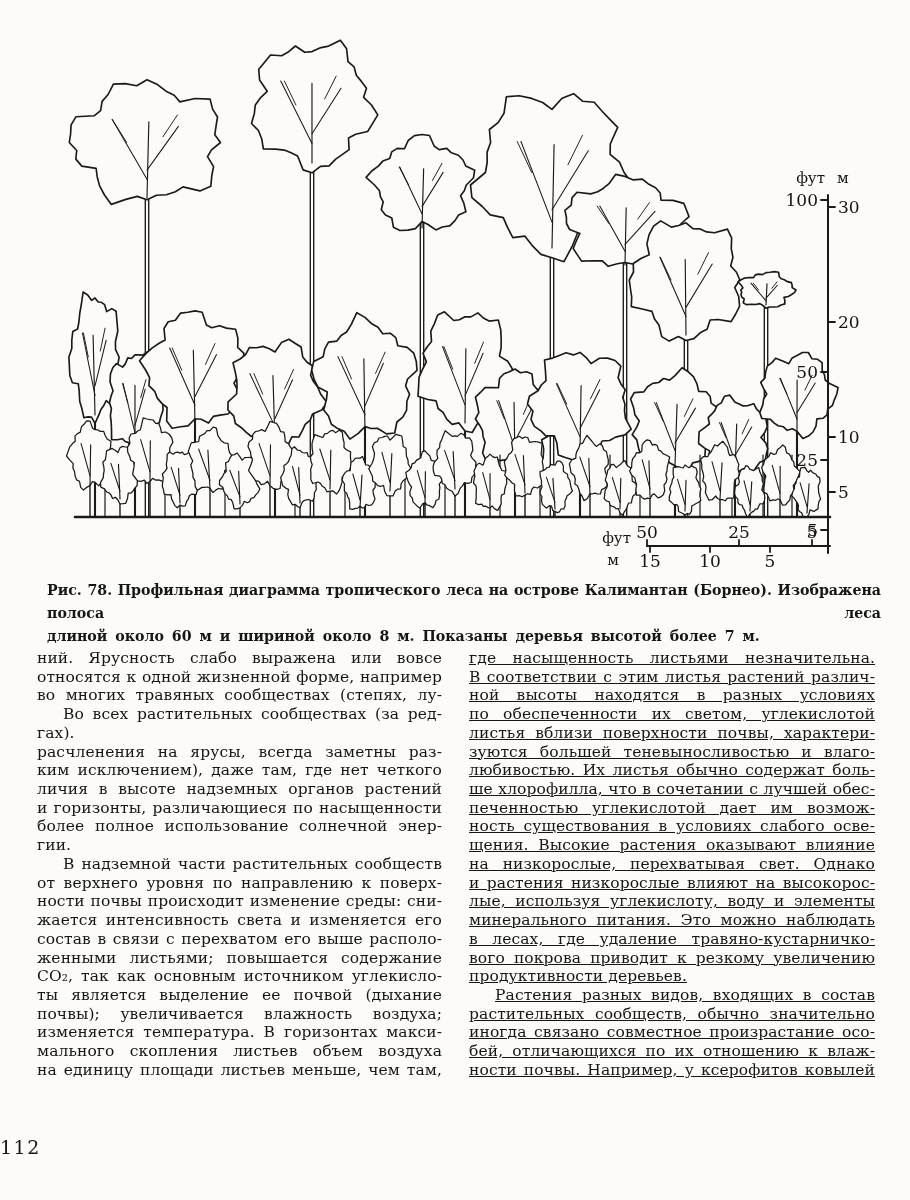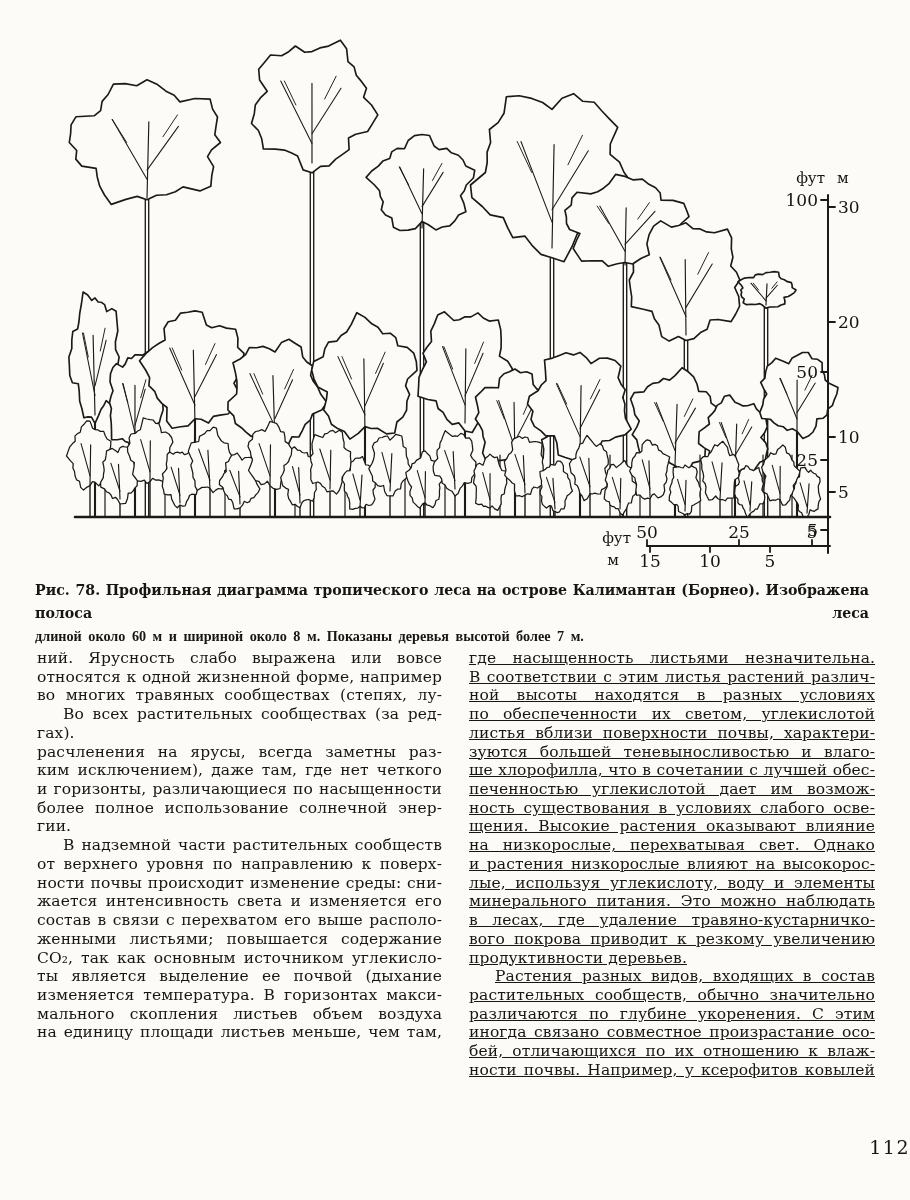--- a/index.html
+++ b/index.html
@@ -1,31 +1,31 @@
 <!DOCTYPE html>
 <html><head>
 <meta charset="utf-8">
 <style>
   html,body{margin:0;padding:0;background:#fcfbf7;}
   .page{position:relative;width:910px;height:1200px;background:#fcfbf7;overflow:hidden;
         color:#161616;font-family:"DejaVu Serif","Liberation Serif",serif;}
   .fig{position:absolute;left:35px;top:25px;}
   svg text{font-family:"DejaVu Serif","Liberation Serif",serif;fill:#141414;}
-  .caption{position:absolute;left:35px;top:579px;width:834px;
+  .caption{position:absolute;left:47px;top:579px;width:834px;
            font-weight:700;font-size:14.2px;line-height:23px;}
   .cap1{text-align:justify;text-align-last:justify;}
-  .cap2{word-spacing:3px;font-family:Liberation Serif, serif;}
+  .cap2{word-spacing:3px;}
   .cols{position:absolute;left:37px;top:649px;width:838px;display:flex;gap:27px;
         font-size:15.5px;line-height:18.72px;letter-spacing:.1px;}
   .col{width:412px;}
   .colr{width:413px;text-decoration:underline;}
   .line{text-align:justify;text-align-last:justify;}
   .line.end{text-align-last:left;}
   .line.ind{text-indent:26px;}
-  .pagenum{position:absolute;left:0;top:1136px;width:910px;text-align:right;
+  .pagenum{position:absolute;left:0;top:1136px;width:910px;text-align:left;
            font-size:19px;letter-spacing:1.5px;}
 </style>
 </head>
 <body>
 
 <div class="page">
   <svg id="forest-svg" class="fig" width="845" height="545" viewBox="0 0 845 545">
       <line x1="40" y1="492" x2="795" y2="492" stroke="#1a1a1a" stroke-width="2.6" stroke-linecap="round"></line>
       <g>
         <line x1="110.3" y1="117.5" x2="110.3" y2="492" stroke="#1a1a1a" stroke-width="1.35" stroke-linecap="round"></line>
@@ -404,56 +404,58 @@
 
   <div class="cols">
     <div class="col">
         <div class="line">ний. Ярусность слабо выражена или вовсе</div>
         <div class="line">относятся к одной жизненной форме, например</div>
         <div class="line">во многих травяных сообществах (степях, лу-</div>
         <div class="line ind">Во всех растительных сообществах (за ред-</div>
         <div class="line end">гах).</div>
         <div class="line">расчленения на ярусы, всегда заметны раз-</div>
         <div class="line">ким исключением), даже там, где нет четкого</div>
+        <div class="line">личия в высоте надземных органов растений</div>
         <div class="line">и горизонты, различающиеся по насыщенности</div>
         <div class="line">более полное использование солнечной энер-</div>
         <div class="line end">гии.</div>
         <div class="line ind">В надземной части растительных сообществ</div>
         <div class="line">от верхнего уровня по направлению к поверх-</div>
         <div class="line">ности почвы происходит изменение среды: сни-</div>
         <div class="line">жается интенсивность света и изменяется его</div>
         <div class="line">состав в связи с перехватом его выше располо-</div>
         <div class="line">женными листьями; повышается содержание</div>
         <div class="line">CO₂, так как основным источником углекисло-</div>
         <div class="line">ты является выделение ее почвой (дыхание</div>
+        <div class="line">почвы); увеличивается влажность воздуха;</div>
         <div class="line">изменяется температура. В горизонтах макси-</div>
         <div class="line">мального скопления листьев объем воздуха</div>
         <div class="line">на единицу площади листьев меньше, чем там,</div>
       </div>
     <div class="colr">
         <div class="line">где насыщенность листьями незначительна.</div>
         <div class="line">В соответствии с этим листья растений различ-</div>
         <div class="line">ной высоты находятся в разных условиях</div>
         <div class="line">по обеспеченности их светом, углекислотой</div>
         <div class="line">листья вблизи поверхности почвы, характери-</div>
         <div class="line">зуются большей теневыносливостью и влаго-</div>
+        <div class="line">любивостью. Их листья обычно содержат боль-</div>
         <div class="line">ше хлорофилла, что в сочетании с лучшей обес-</div>
         <div class="line">печенностью углекислотой дает им возмож-</div>
         <div class="line">ность существования в условиях слабого осве-</div>
         <div class="line">щения. Высокие растения оказывают влияние</div>
         <div class="line">на низкорослые, перехватывая свет. Однако</div>
         <div class="line">и растения низкорослые влияют на высокорос-</div>
         <div class="line">лые, используя углекислоту, воду и элементы</div>
         <div class="line">минерального питания. Это можно наблюдать</div>
         <div class="line">в лесах, где удаление травяно-кустарничко-</div>
         <div class="line">вого покрова приводит к резкому увеличению</div>
         <div class="line end">продуктивности деревьев.</div>
         <div class="line ind">Растения разных видов, входящих в состав</div>
         <div class="line">растительных сообществ, обычно значительно</div>
-        <div class="line">различаются по глубине укоренения. С этим</div>
         <div class="line">иногда связано совместное произрастание осо-</div>
         <div class="line">бей, отличающихся по их отношению к влаж-</div>
         <div class="line">ности почвы. Например, у ксерофитов ковылей</div>
       </div>
   </div>
 
   <div class="pagenum">112</div>
 </div>
 
 </body></html>

